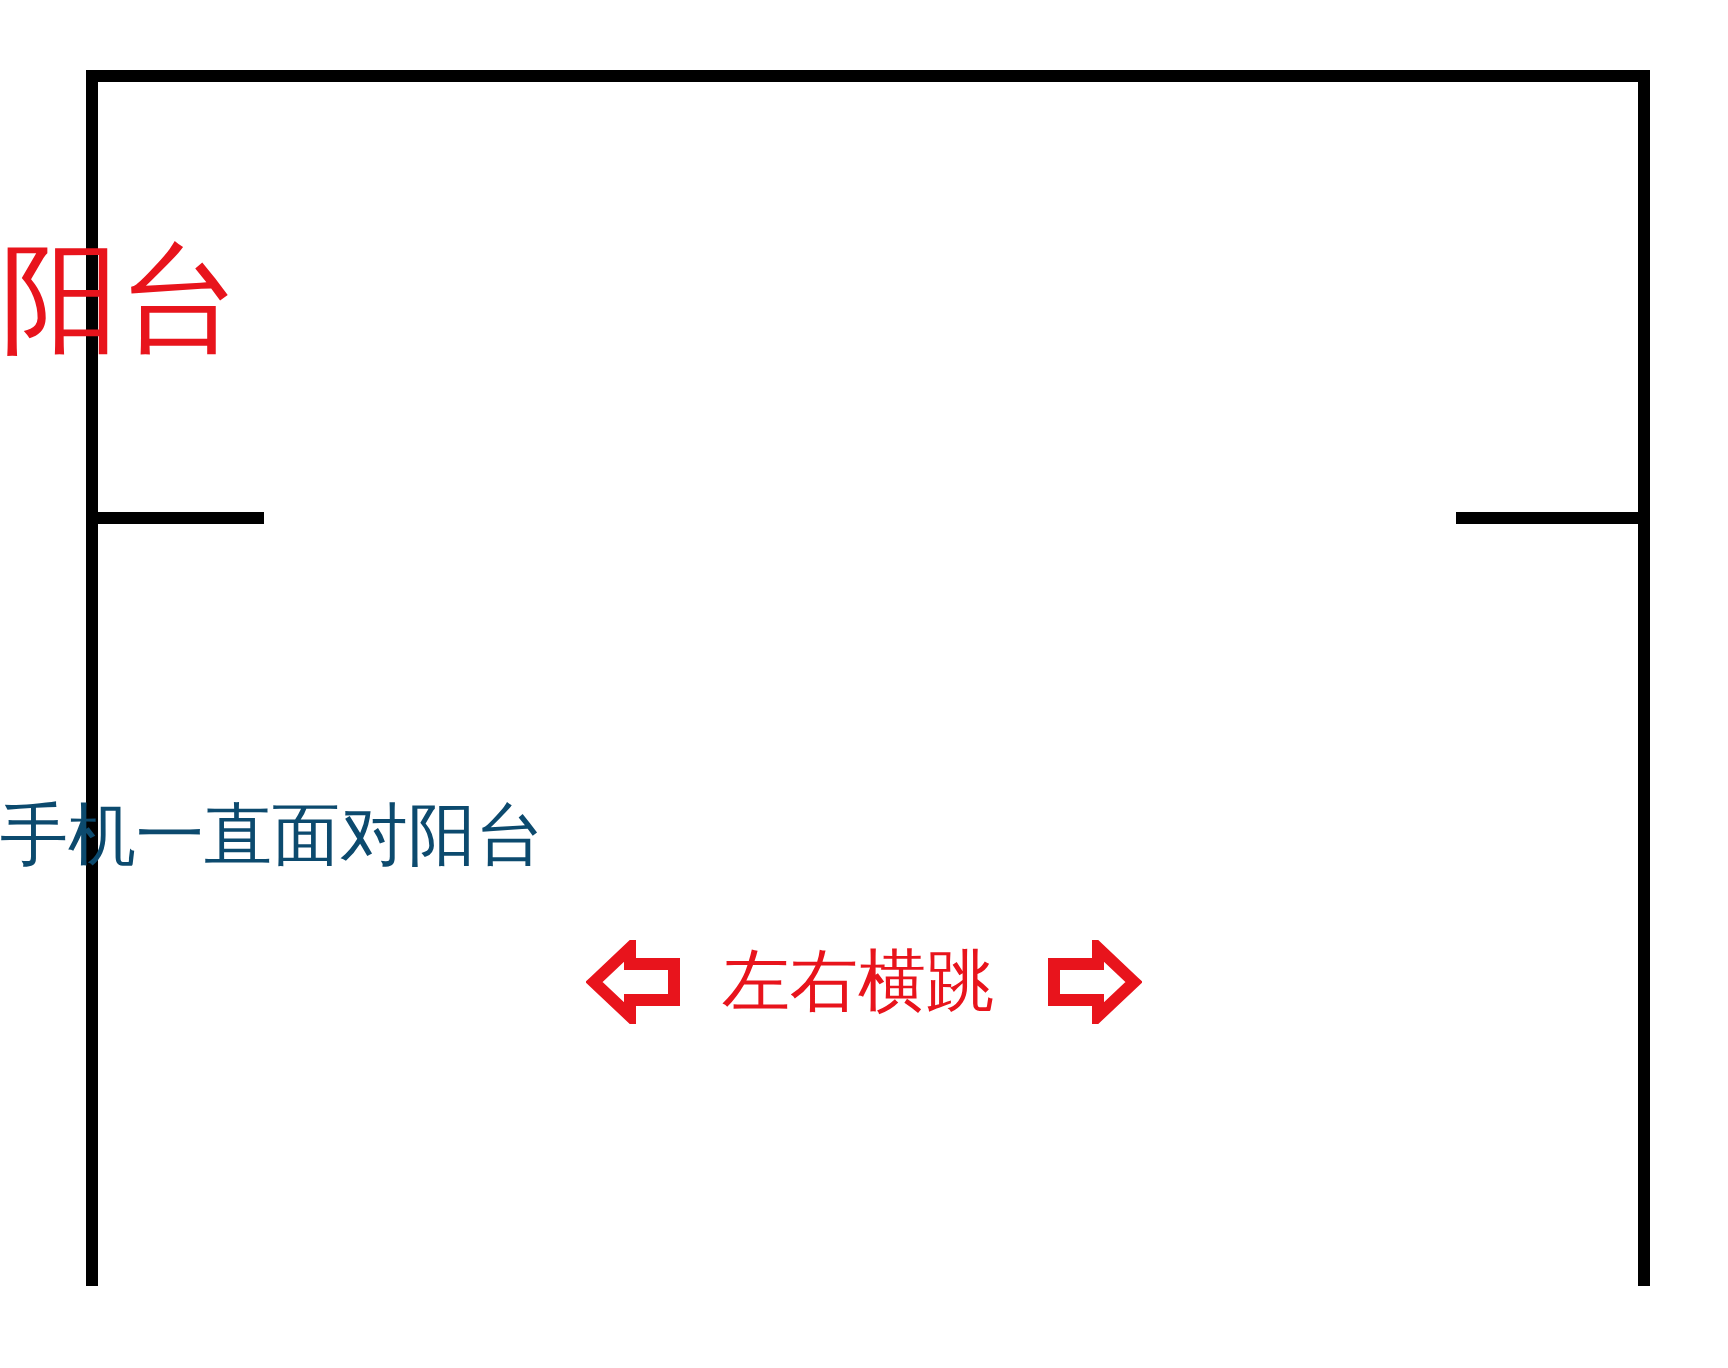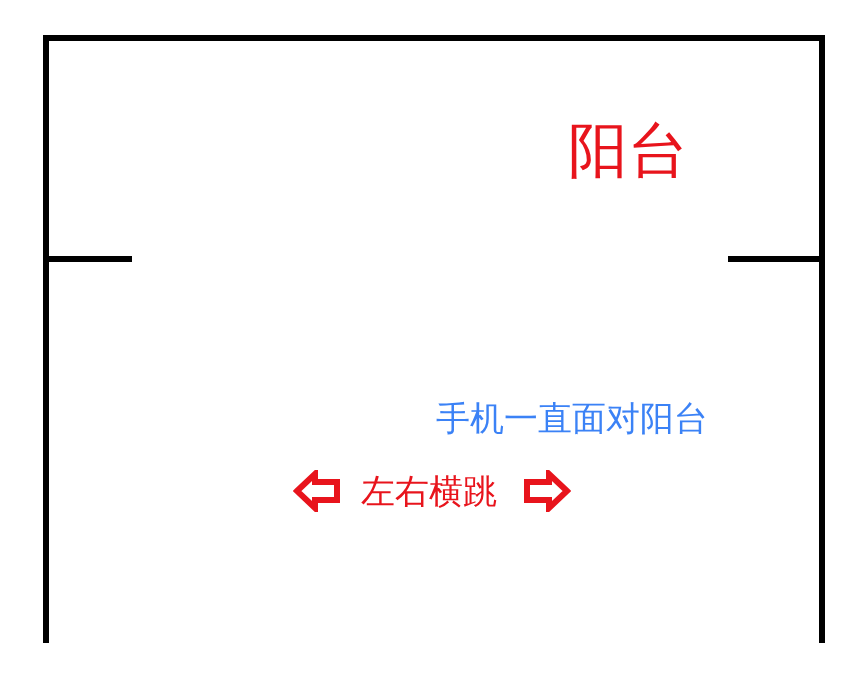--- a/index.html
+++ b/index.html
@@ -11,21 +11,21 @@
       font-family: "DejaVu Sans", "Liberation Sans", sans-serif;
     }
     .wall { position: absolute; background: #000000; }
     .w-top { left: 43px; top: 35px; width: 782px; height: 6px; }
     .w-left { left: 43px; top: 35px; width: 6px; height: 608px; }
     .w-right { left: 819px; top: 35px; width: 6px; height: 608px; }
     .w-left-stub { left: 43px; top: 256px; width: 89px; height: 6px; }
     .w-right-stub { left: 728px; top: 256px; width: 97px; height: 6px; }
 
     .label {
-      position: absolute; left: 0; width: 688px; text-align: right;
+      position: absolute; left: 0; width: 688px; text-align: left;
       white-space: nowrap;
     }
     .room-label { top: 114px; font-size: 60px; line-height: 72px; }
     .instruction { top: 396px; font-size: 34px; line-height: 44px; }
 
     .jump-row {
       position: absolute; top: 468px; left: 0; width: 864px; height: 46px;
       display: flex; align-items: center; justify-content: center;
     }
     .jump-text { font-size: 34px; line-height: 44px; margin: 0 26px; }
@@ -35,21 +35,21 @@
 <body style="background: rgb(255, 255, 255);">
 
 <div class="wall w-top" style="background: rgb(0, 0, 0);"></div>
 <div class="wall w-left" style="background: rgb(0, 0, 0);"></div>
 <div class="wall w-right" style="background: rgb(0, 0, 0);"></div>
 <div class="wall w-left-stub" style="background: rgb(0, 0, 0);"></div>
 <div class="wall w-right-stub" style="background: rgb(0, 0, 0);"></div>
 
 <div class="label room-label" style="color: rgb(232, 20, 28);">阳台</div>
 
-<div class="label instruction" style="color: #3b82f6; padding-left: 20px;">手机一直面对阳台</div>
+<div class="label instruction" style="color: #0c4a6e;">手机一直面对阳台</div>
 
 <div class="jump-row">
   <svg class="arrow" viewBox="0 0 48 42">
     <path class="arrow-path" d="M4 21 L22 4 L22 12 L44 12 L44 30 L22 30 L22 38 Z" fill="none" stroke-width="6" stroke-linejoin="miter" stroke="#e8141c"></path>
   </svg>
   <span class="jump-text" style="color: rgb(232, 20, 28); margin-left: 20px;">左右横跳</span>
   <svg class="arrow" viewBox="0 0 48 42">
     <path class="arrow-path" d="M44 21 L26 4 L26 12 L4 12 L4 30 L26 30 L26 38 Z" fill="none" stroke-width="6" stroke-linejoin="miter" stroke="#e8141c"></path>
   </svg>
 </div>

